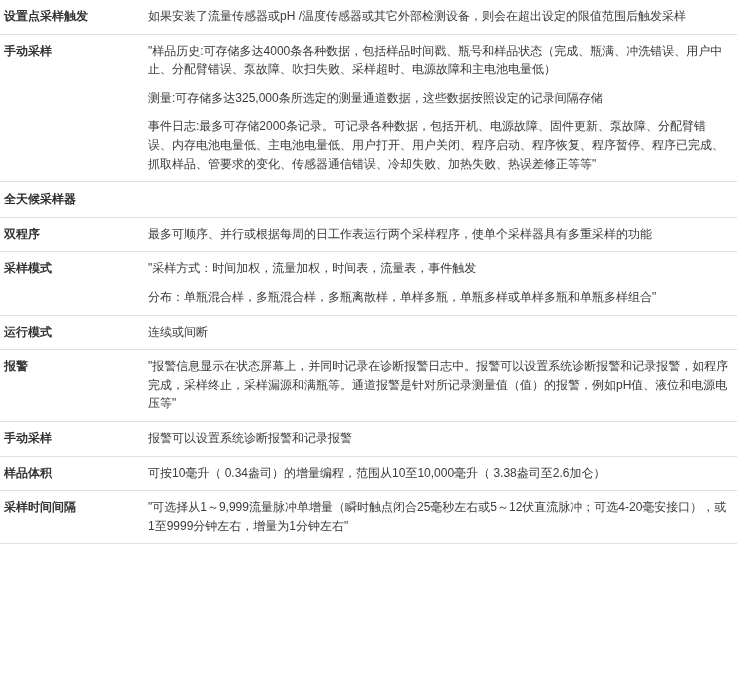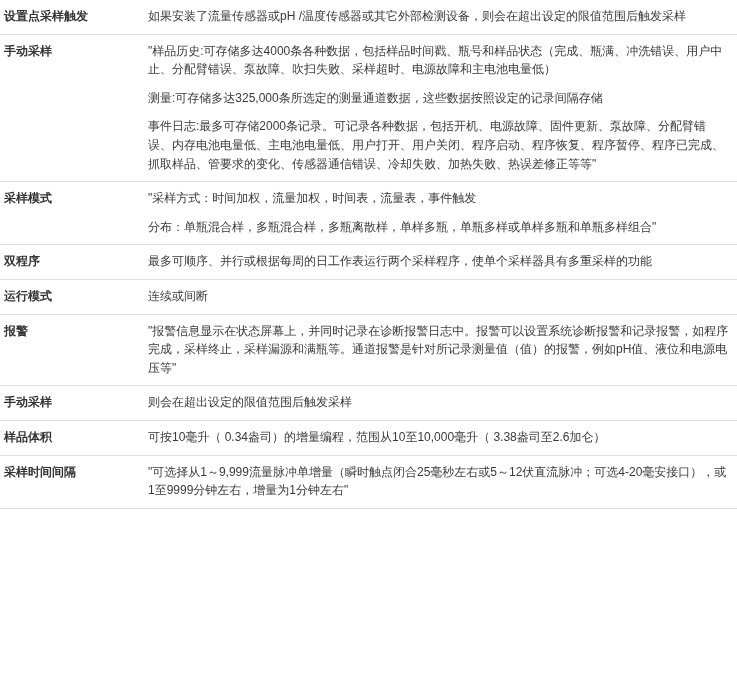--- a/index.html
+++ b/index.html
@@ -70,49 +70,52 @@
         </td>
       </tr>
       <tr>
         <td class="label">手动采样</td>
         <td class="value">
           <p>"样品历史:可存储多达4000条各种数据，包括样品时间戳、瓶号和样品状态（完成、瓶满、冲洗错误、用户中止、分配臂错误、泵故障、吹扫失败、采样超时、电源故障和主电池电量低）</p>
           <p>测量:可存储多达325,000条所选定的测量通道数据，这些数据按照设定的记录间隔存储</p>
           <p>事件日志:最多可存储2000条记录。可记录各种数据，包括开机、电源故障、固件更新、泵故障、分配臂错误、内存电池电量低、主电池电量低、用户打开、用户关闭、程序启动、程序恢复、程序暂停、程序已完成、抓取样品、管要求的变化、传感器通信错误、冷却失败、加热失败、热误差修正等等"</p>
         </td>
       </tr>
+      <tr class=" section-row">
+        <td colspan="2">全天候采样器</td>
+      </tr>
+      <tr>
+        <td class="label">双程序</td>
+        <td class="value">
+          <p>最多可顺序、并行或根据每周的日工作表运行两个采样程序，使单个采样器具有多重采样的功能</p>
+        </td>
+      </tr>
       <tr>
         <td class="label">采样模式</td>
         <td class="value">
           <p>"采样方式：时间加权，流量加权，时间表，流量表，事件触发</p>
           <p>分布：单瓶混合样，多瓶混合样，多瓶离散样，单样多瓶，单瓶多样或单样多瓶和单瓶多样组合"</p>
-        </td>
-      </tr>
-      <tr>
-        <td class="label">双程序</td>
-        <td class="value">
-          <p>最多可顺序、并行或根据每周的日工作表运行两个采样程序，使单个采样器具有多重采样的功能</p>
         </td>
       </tr>
       <tr>
         <td class="label">运行模式</td>
         <td class="value">
           <p>连续或间断</p>
         </td>
       </tr>
       <tr>
         <td class="label">报警</td>
         <td class="value">
           <p>"报警信息显示在状态屏幕上，并同时记录在诊断报警日志中。报警可以设置系统诊断报警和记录报警，如程序完成，采样终止，采样漏源和满瓶等。通道报警是针对所记录测量值（值）的报警，例如pH值、液位和电源电压等"</p>
         </td>
       </tr>
       <tr>
         <td class="label">手动采样</td>
         <td class="value">
-          <p>则会在超出设定的限值范围后触发采样</p>
+          <p>报警可以设置系统诊断报警和记录报警</p>
         </td>
       </tr>
       <tr>
         <td class="label">样品体积</td>
         <td class="value">
           <p>可按10毫升（ 0.34盎司）的增量编程，范围从10至10,000毫升（ 3.38盎司至2.6加仑）</p>
         </td>
       </tr>
       <tr>
         <td class="label">采样时间间隔</td>

